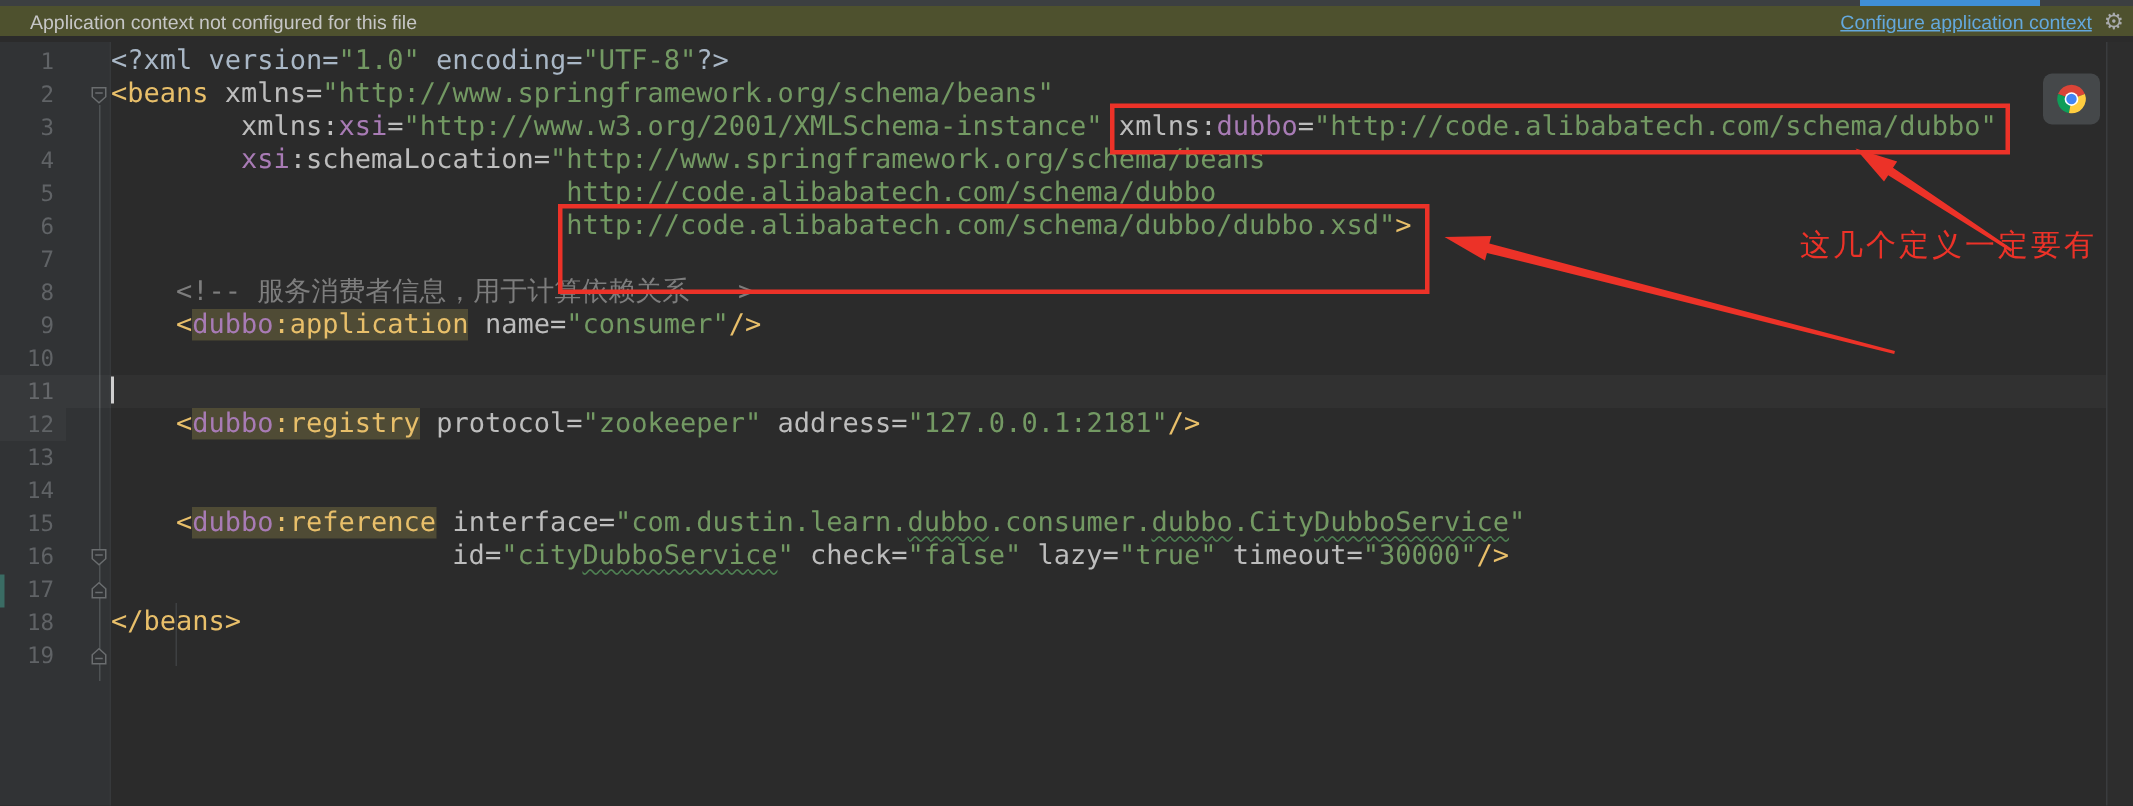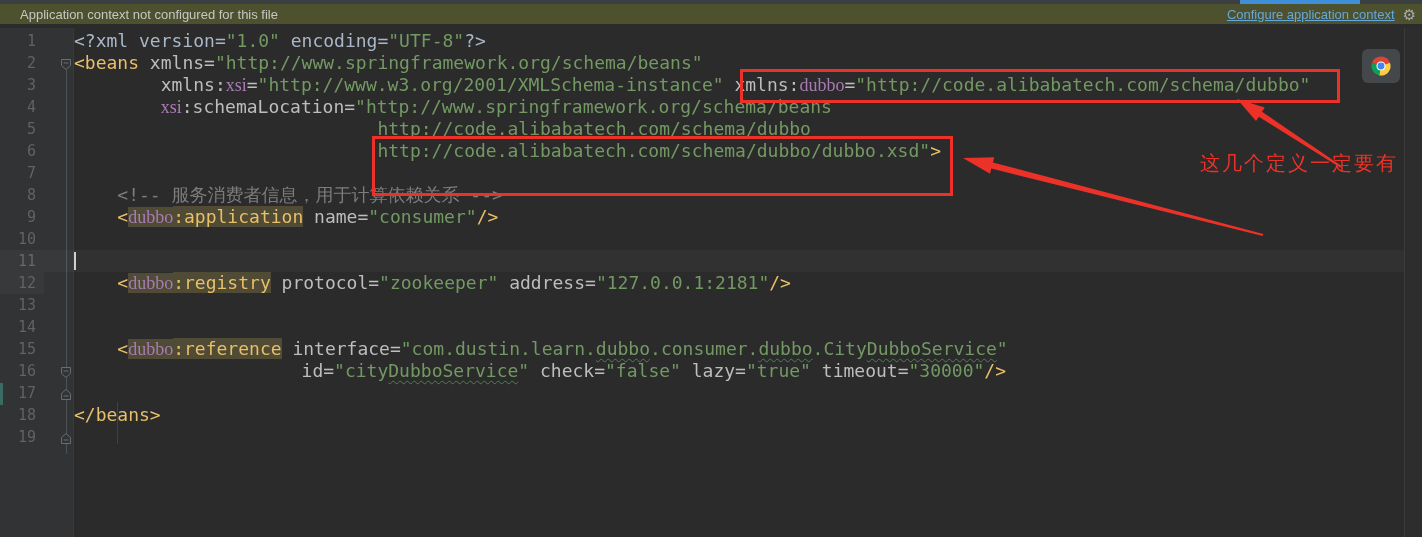--- a/index.html
+++ b/index.html
@@ -30,21 +30,21 @@
   .vcs-mark{position:absolute;left:0;top:355px;width:3px;height:22px;background:#3A6C64;}
 
   .code-lines{position:absolute;top:2px;left:0;width:1422px;
         font-family:"DejaVu Sans Mono",monospace;font-size:18px;}
   .cl{height:22px;line-height:22px;white-space:pre;padding-left:74px;}
   .cl.cur, .ln.cur{background:rgba(255,255,255,0.03);}
   .sg.plain{color:var(--plain);}
   .sg.tag{color:var(--tag);}
   .sg.attr{color:var(--attr);margin-top:24px;}
   .sg.str{color:var(--str);}
-  .sg.ns{color:var(--ns);font-family:Liberation Serif, serif;}
+  .sg.ns{color:var(--ns);}
   .sg.comment{color:var(--comment);}
   .sg.link{text-decoration:underline;}
   .sg.typo{text-decoration:underline wavy #4E8052;text-underline-offset:3px;text-decoration-thickness:1px;}
   .sg.hl{background:var(--hl_bg);}
   .caret{display:inline-block;width:2px;height:18px;background:#CFCFCF;vertical-align:-3px;}
   .indent-guide{position:absolute;left:117px;top:374px;width:1px;height:42px;background:#3E4042;}
 
   
   .scrollbar{position:absolute;top:0;right:0;width:18px;height:509px;background:#2D2D2D;border-left:1px solid #3A3C3E;}
   .browser-btn{position:absolute;top:21px;left:1362px;width:38px;height:34px;background:#45484A;border-radius:6px;

